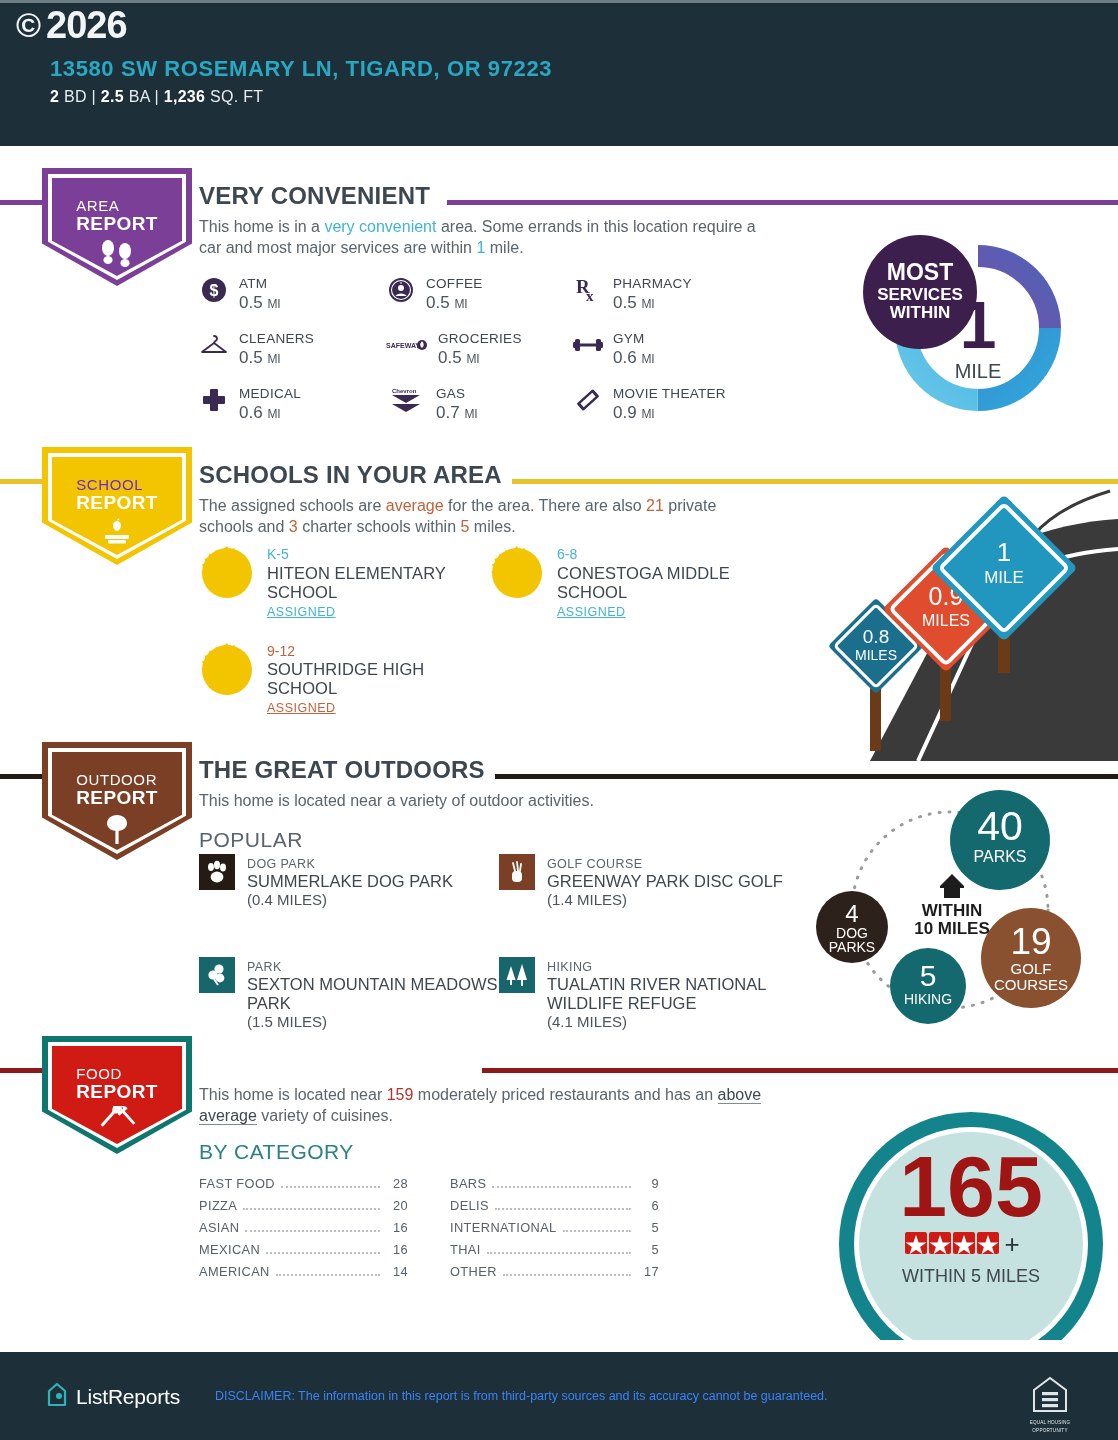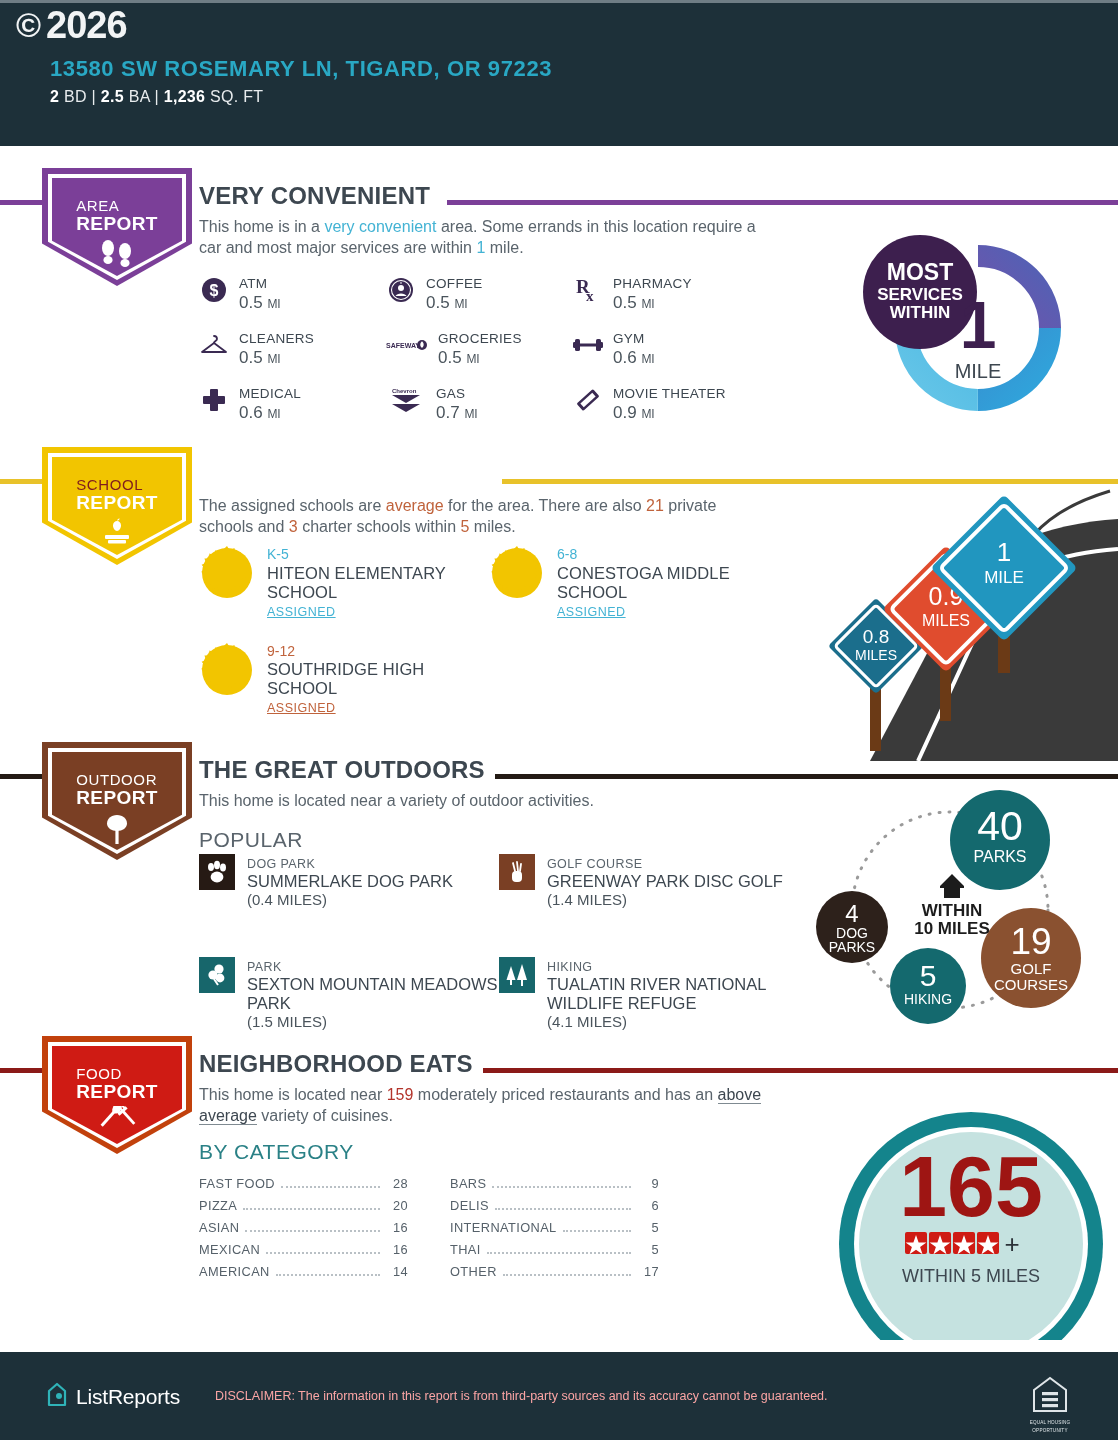--- a/index.html
+++ b/index.html
@@ -109,21 +109,21 @@
   .cat-row { display:flex; align-items:baseline; height:22px; font-size:12.8px; color:#56616a; letter-spacing:.4px;}
   .cat-name { white-space:nowrap; }
   .cat-dots { flex:1; border-bottom:2px dotted #b9c0c5; margin:0 6px 4px 6px; }
   .cat-val { width:22px; text-align:right; }
 
   .food-circle { position:absolute; left:836px; top:1104px; width:270px; height:236px; }
 
   .footer { position:absolute; left:0; top:1352px; width:1118px; height:88px; background:#1d3039; }
   .foot-logo { position:absolute; left:45px; top:29px; display:flex; align-items:center; gap:7px; }
   .foot-logo-t { font-size:21px; color:#ffffff; letter-spacing:-.2px; }
-  .foot-disc { position:absolute; left:215px; top:37px; font-size:12.5px; color:#fca5a5; }
+  .foot-disc { position:absolute; left:215px; top:37px; font-size:12.5px; color:#3b82f6; }
   .eho { position:absolute; left:1028px; top:22px; text-align:center; }
   .eho-t { font-size:4.6px; color:#dfe5e8; letter-spacing:.2px; line-height:1.25; margin-top:2px; }
 </style>
 </head>
 <body>
 
 <div id="page">
 
   <div class="header">
     <div class="hdr-top-rule"></div>
@@ -327,33 +327,34 @@
   </div>
 
   <div class="section" style="top:447px;height:300px;">
     <div class="rule" style="background:#e8c22a;"></div>
     <div class="sec-title-mask" style="width:310px;"></div>
 
     <div class="badge" style="background:#f2c500;">
       <div class="badge-ring"></div>
       <div class="badge-face" style="background:#f2c500;"></div>
       <div class="badge-txt">
-        <div class="badge-l1" style="color:#7f1d1d;">SCHOOL</div>
+        <div class="badge-l1" style="color:#6d28d9;">SCHOOL</div>
         <div class="badge-l2">REPORT</div>
       </div>
       <div class="badge-glyph">
         <svg width="52" height="30" viewBox="0 0 52 30">
           <path d="M26 4c-2 0-4 1.6-4 4.6S24 14 26 14s4-2.4 4-5.4S28 4 26 4z" fill="#fff"></path>
           <path d="M26 3.6c.6-1.4 1.8-2 2.6-2-.2 1.4-1.2 2-2.6 2z" fill="#fff"></path>
           <rect x="14" y="18" width="24" height="4" rx="1" fill="#fff"></rect>
           <rect x="17" y="23" width="18" height="3.4" rx="1" fill="#fff"></rect>
         </svg>
       </div>
     </div>
 
+    <div class="sec-title">SCHOOLS IN YOUR AREA</div>
 
     <div class="sec-desc">
       <span>The assigned schools are </span><span class="t-orange">average</span><span> for the area. There are also </span><span class="t-orange">21</span><span> private schools and </span><span class="t-orange">3</span><span> charter schools within </span><span class="t-orange">5</span><span> miles.</span>
     </div>
 
     <div class="school-grid">
       <div style="display:flex;gap:0;">
         <div class="school">
           <span class="rate">
             <svg width="56" height="56" viewBox="0 0 56 56" style="position:absolute;left:0;top:0;">
@@ -551,21 +552,21 @@
         <text x="152" y="134" font-size="17" font-weight="bold" fill="#1c1c1c" text-anchor="middle" font-family="Liberation Sans, sans-serif">WITHIN</text>
         <text x="152" y="152" font-size="17" font-weight="bold" fill="#1c1c1c" text-anchor="middle" font-family="Liberation Sans, sans-serif">10 MILES</text>
       </svg>
     </div>
   </div>
 
   <div class="section" style="top:1036px;height:300px;">
     <div class="rule" style="background:#8b1a18;"></div>
     <div class="sec-title-mask" style="width:290px;"></div>
 
-    <div class="badge" style="background:#c2410c;">
+    <div class="badge" style="background:#0f766e;">
       <div class="badge-ring"></div>
       <div class="badge-face" style="background:#cf1b14;"></div>
       <div class="badge-txt">
         <div class="badge-l1">FOOD</div>
         <div class="badge-l2">REPORT</div>
       </div>
       <div class="badge-glyph">
         <svg width="46" height="32" viewBox="0 0 46 32">
           <g transform="rotate(42 23 16)">
               <ellipse cx="14" cy="6" rx="4" ry="5.6" fill="#fff"></ellipse>
@@ -575,21 +576,20 @@
               <rect x="30" y="2" width="2.2" height="9" fill="#fff"></rect>
               <rect x="33.4" y="2" width="2.2" height="9" fill="#fff"></rect>
               <rect x="36.8" y="2" width="2.2" height="9" fill="#fff"></rect>
               <rect x="29" y="10" width="11" height="3" fill="#fff"></rect>
               <rect x="33.2" y="12" width="2.8" height="17" fill="#fff"></rect>
             </g>
         </svg>
       </div>
     </div>
 
-    <div class="sec-title">NEIGHBORHOOD EATS</div>
     <div class="sec-desc">
       <span>This home is located near </span><span class="t-red">159</span><span> moderately priced restaurants and has an </span><span class="t-dark" style="border-bottom:1px solid #7f8a91;">above average</span><span> variety of cuisines.</span>
     </div>
 
     <div class="bycat">BY CATEGORY</div>
 
     <div class="cat-table">
       <div class="cat-col">
         <div class="cat-row">
             <span class="cat-name">FAST FOOD</span>

